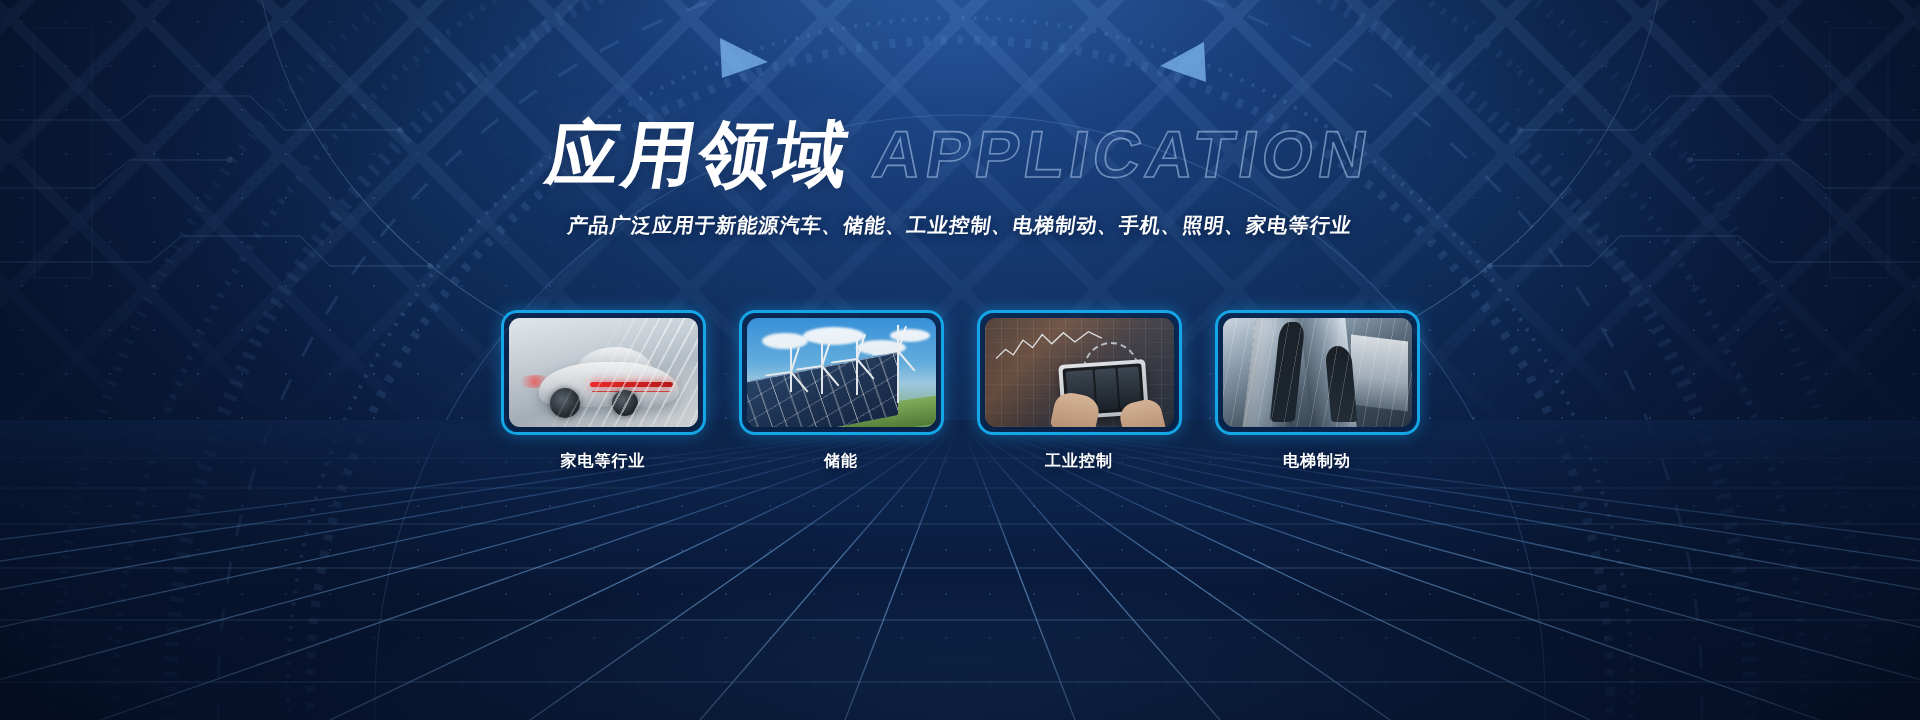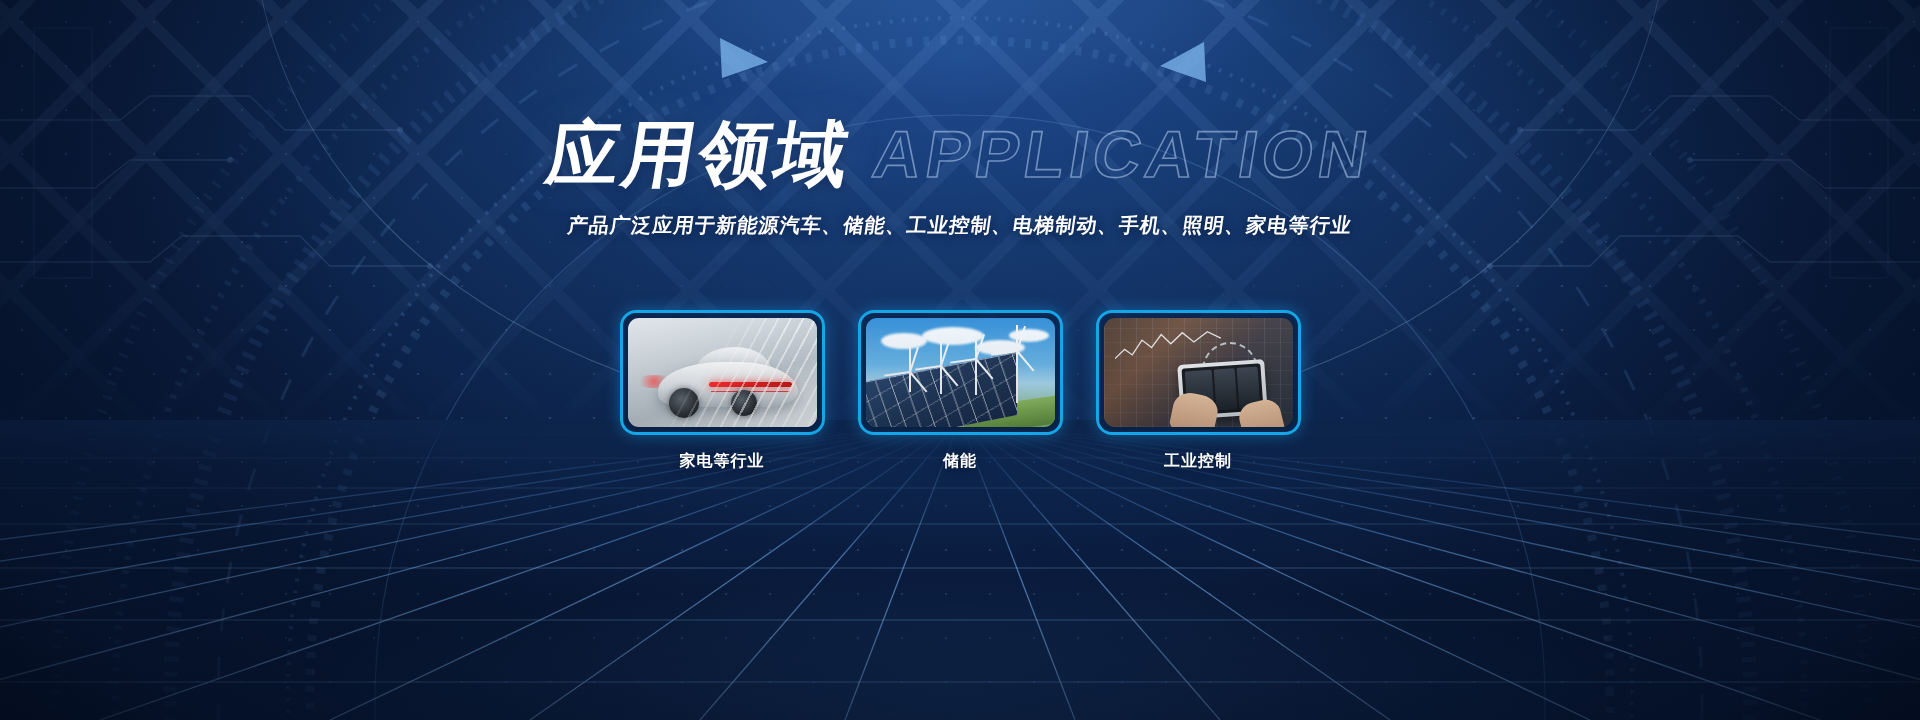--- a/index.html
+++ b/index.html
@@ -477,16 +477,32 @@
             </div>
             <div class="hand"></div>
             <div class="hand2"></div>
           </div>
           <div class="shade"></div>
         </div>
       </div>
       <div class="card-label">工业控制</div>
     </div>
 
+    <div class="card">
+      <div class="frame">
+        <div class="thumb">
+          <div class="art el">
+            <div class="floorlit"></div>
+            <div class="shaftA"></div>
+            <div class="shaftB"></div>
+            <div class="dark"></div>
+            <div class="dark2"></div>
+            <div class="rails"></div>
+          </div>
+          <div class="shade"></div>
+        </div>
+      </div>
+      <div class="card-label">电梯制动</div>
+    </div>
 
 
   </div>
 </div>
 
 </body></html>

